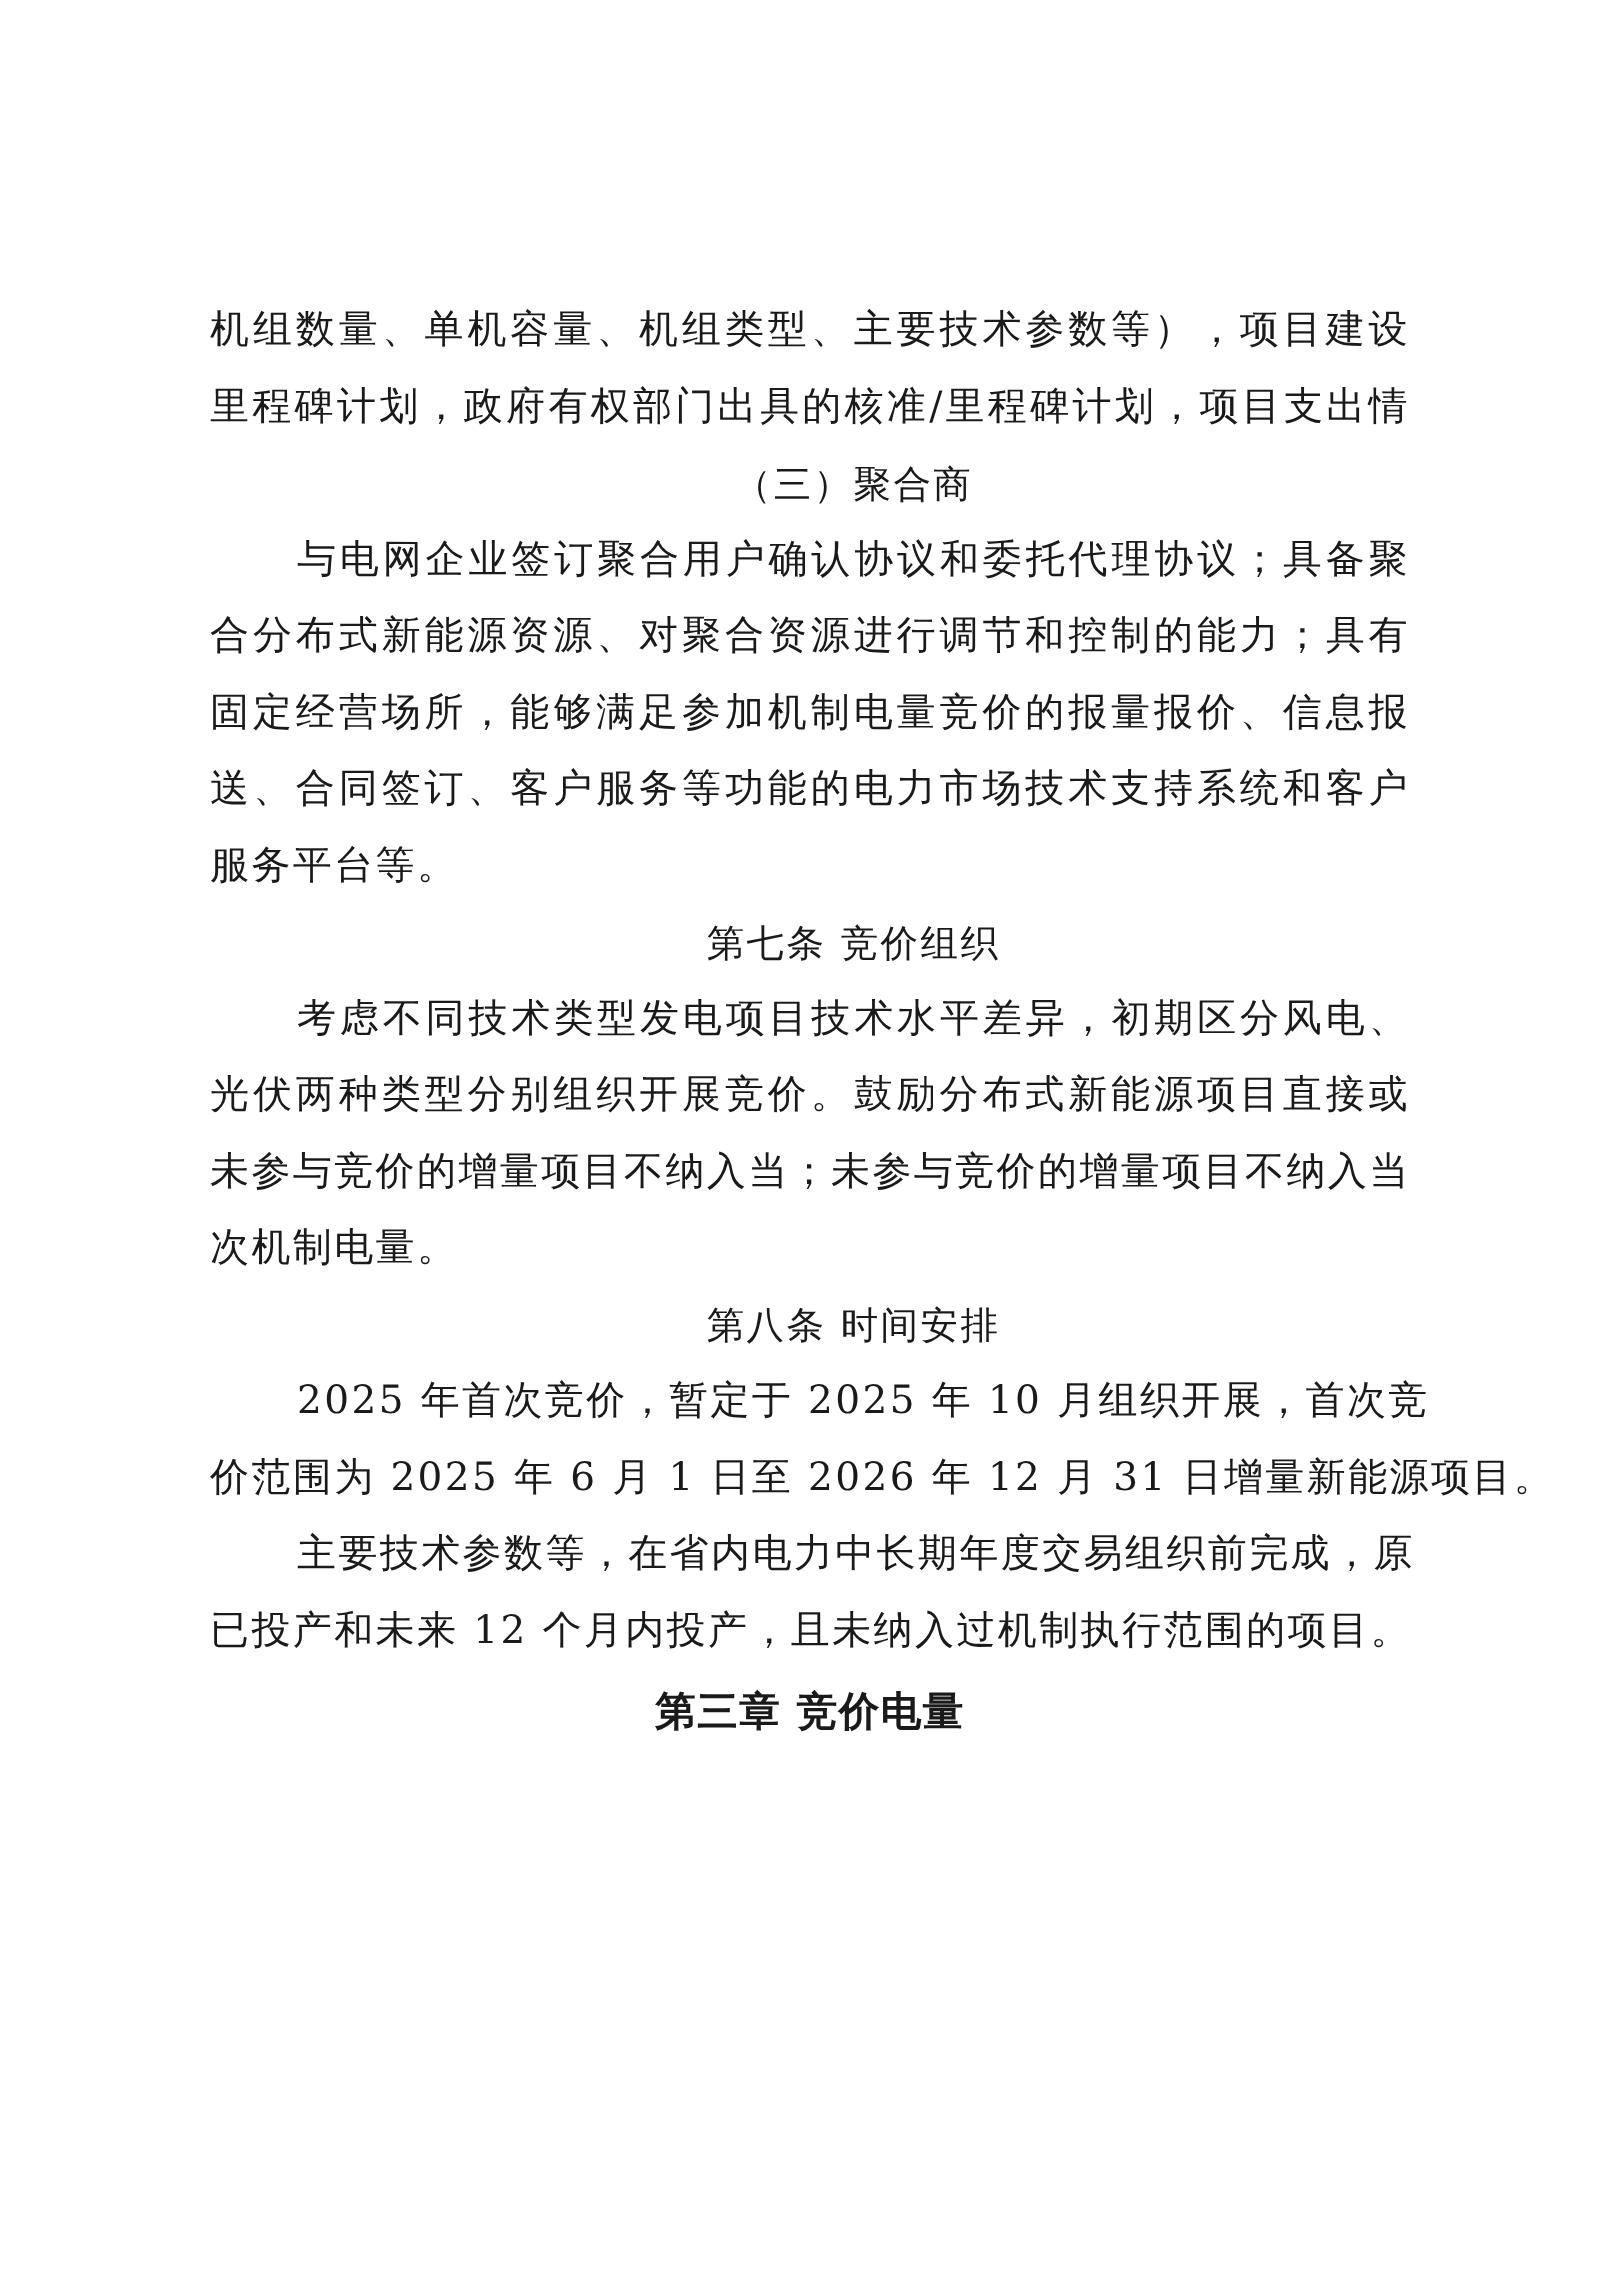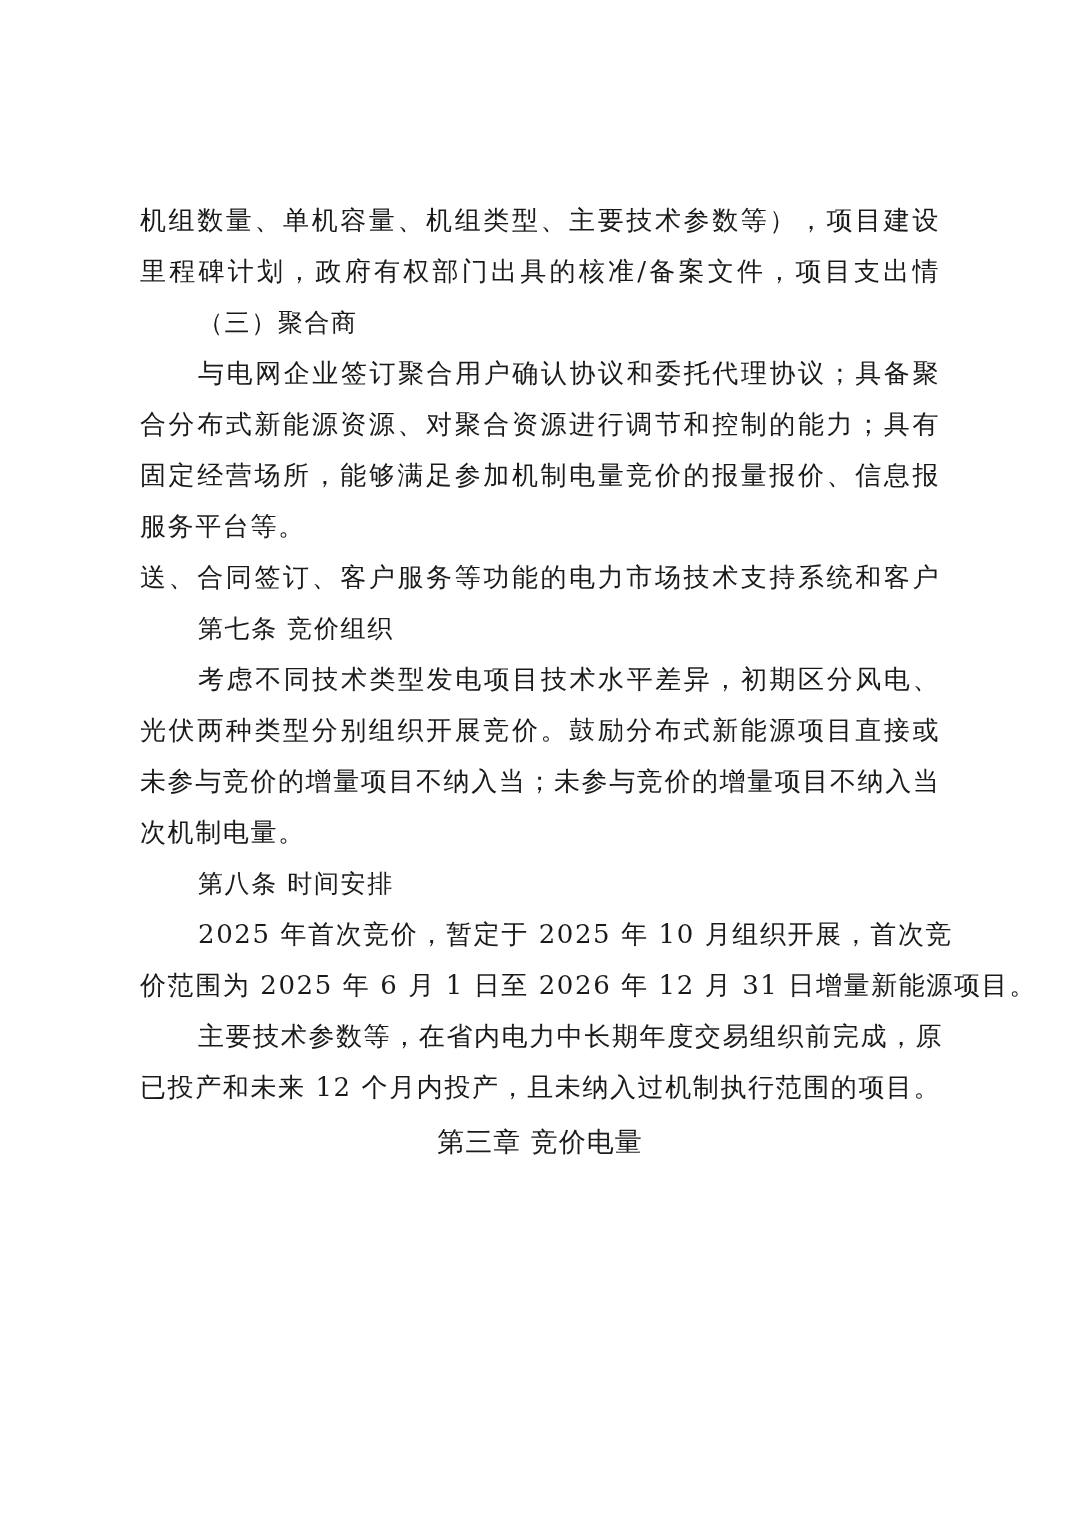--- a/index.html
+++ b/index.html
@@ -24,57 +24,58 @@
     .line {
       height: 51px;
       line-height: 51px;
       font-size: 26px;
       white-space: nowrap;
       letter-spacing: 1.6px;
       overflow: visible;
     }
     .indent {
       padding-left: 58px;
+      text-align: center;
     }
     .heading {
       font-family: "DejaVu Sans", "Liberation Sans", sans-serif;
       font-size: 25px;
     }
     .chapter {
       font-family: "DejaVu Sans", "Liberation Sans", sans-serif;
-      font-weight: normal;
+      font-weight: bold;
       font-size: 27px;
       text-align: center;
       letter-spacing: 1px;
       height: 58px;
       line-height: 58px;
     }
     .justify {
       text-align: justify;
       text-align-last: justify;
     }
   </style>
 </head>
 <body>
 
 <div class="page">
 
   <div>
     <div class="line justify">机组数量、单机容量、机组类型、主要技术参数等），项目建设</div>
-    <div class="line justify">里程碑计划，政府有权部门出具的核准/备案文件，项目支出情</div>
+    <div class="line justify">里程碑计划，政府有权部门出具的核准/里程碑计划，项目支出情</div>
   </div>
 
   <div class="line indent heading">（三）聚合商</div>
 
   <div>
     <div class="line indent justify">与电网企业签订聚合用户确认协议和委托代理协议；具备聚</div>
     <div class="line justify">合分布式新能源资源、对聚合资源进行调节和控制的能力；具有</div>
     <div class="line justify">固定经营场所，能够满足参加机制电量竞价的报量报价、信息报</div>
+    <div class="line justify">送、合同签订、客户服务等功能的电力市场技术支持系统和客户</div>
     <div class="line">服务平台等。</div>
-    <div class="line justify">送、合同签订、客户服务等功能的电力市场技术支持系统和客户</div>
   </div>
 
   <div class="line indent heading">第七条 竞价组织</div>
 
   <div>
     <div class="line indent justify">考虑不同技术类型发电项目技术水平差异，初期区分风电、</div>
     <div class="line justify">光伏两种类型分别组织开展竞价。鼓励分布式新能源项目直接或</div>
     <div class="line justify">未参与竞价的增量项目不纳入当；未参与竞价的增量项目不纳入当</div>
     <div class="line">次机制电量。</div>
   </div>

